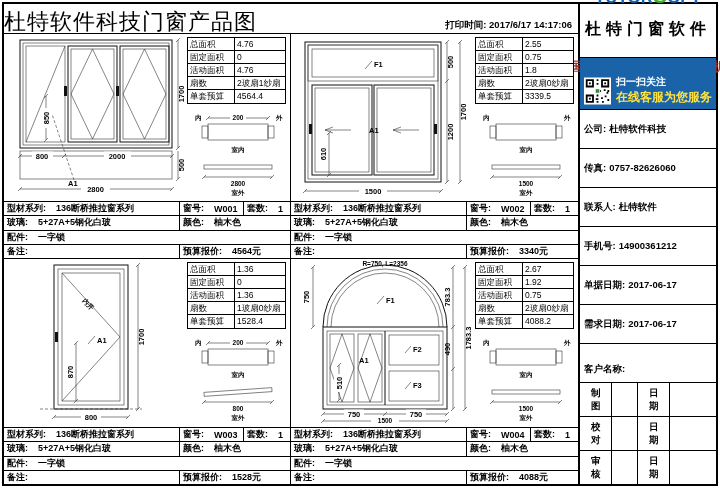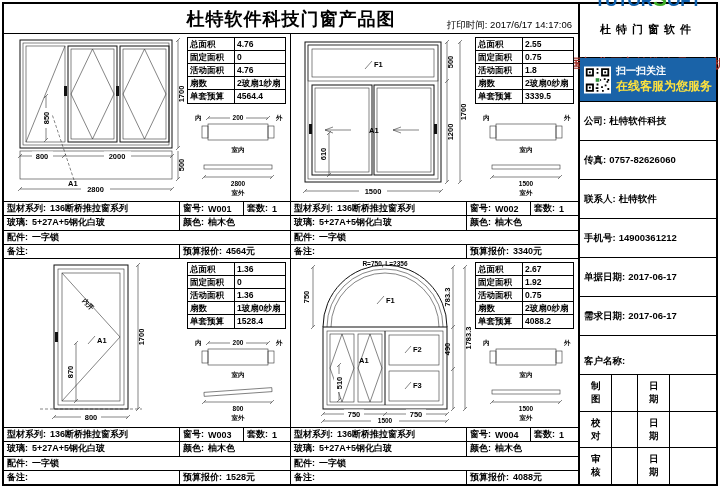--- a/index.html
+++ b/index.html
@@ -1,49 +1,49 @@
 <!DOCTYPE html>
 <html><head>
 <meta charset="utf-8">
 <style>
 *{box-sizing:border-box;margin:0;padding:0}
 html,body{width:720px;height:488px;background:#fff;font-family:"Liberation Sans","DejaVu Sans",sans-serif;color:#000}
 .page{position:absolute;left:2px;top:2px;width:716px;height:484px;border:2px solid #000;display:flex;background:#fff}
 .main{width:576px;border-right:2px solid #000;display:flex;flex-direction:column}
 .hdr{height:30px;position:relative;border-bottom:1px solid #000;flex:none}
-.title{position:absolute;left:0;right:0;top:3px;text-align:center;font-size:18px;font-weight:bold;letter-spacing:1px}
-.ptime{position:absolute;right:6px;bottom:1px;font-size:9.5px;font-weight:normal}
+.title{position:absolute;left:0;right:0;top:3px;text-align:left;font-size:22px;font-weight:normal;letter-spacing:1px}
+.ptime{position:absolute;right:6px;bottom:1px;font-size:9.5px;font-weight:bold}
 .grid{flex:1;display:grid;grid-template-columns:287px 287px;grid-template-rows:1fr 1fr}
 .quad{position:relative;display:flex;flex-direction:column;overflow:hidden}
 .q1,.q3{border-right:1px solid #000}
 .q1,.q2{border-bottom:1px solid #000}
 .draw{flex:1;position:relative}
 .dsvg{position:absolute;left:0;top:0}
-.spec{position:absolute;top:3px;right:4px;width:99px;border:1px solid #000;background:#fff;font-size:8.5px;font-weight:bold}
+.spec{position:absolute;top:3px;right:4px;width:99px;border:1px solid #000;background:#fff;font-size:8.5px;font-weight:normal}
 .srow{display:flex;height:13px;border-bottom:1px solid #000;line-height:12px}
 .srow:last-child{border-bottom:none}
 .sl{width:47px;border-right:1px solid #000;padding:0 2px;white-space:nowrap}
 .sv{flex:1;padding:0 2px;white-space:nowrap}
 .detsvg{position:absolute;top:75px;right:2px}
 .info{height:57px;border-top:1px solid #000;font-size:9px;font-weight:bold;flex:none;display:flex;flex-direction:column}
 .irow{flex:1;display:flex;border-bottom:1px solid #000;align-items:center;overflow:hidden}
 .irow:last-child{border-bottom:none}
-.cell{padding:0 3px;white-space:nowrap;overflow:hidden;height:100%;display:flex;align-items:center;gap:4px}
+.cell{padding:0 3px;white-space:nowrap;overflow:hidden;height:100%;display:flex;align-items:center;gap:10px}
 .cw1{width:176px;border-right:1px solid #000}
 .cw2{width:64px;border-right:1px solid #000}
 .cfx{flex:1}
 .sb{width:136px;display:flex;flex-direction:column;font-weight:bold}
 .sbr{border-bottom:1px solid #000;padding:19px 4px;font-size:9.5px;line-height:1.3;flex:none}
 .sbc{display:flex;align-items:center;gap:3px;white-space:nowrap}
 .logo{height:54px;display:flex;flex-direction:column;align-items:center;justify-content:center;border-bottom:1px solid #000;flex:none}
 .brand{font-size:17px;font-weight:bold;line-height:1}
 .b-blue{color:#1262ae}.b-green{color:#3fae2a;font-size:21px}
-.lsub{font-size:11px;letter-spacing:5px;margin-top:13px;white-space:nowrap}
+.lsub{font-size:16px;letter-spacing:5px;margin-top:13px;white-space:nowrap}
 .ltag{font-size:13px;color:#a03028;margin-top:18px;white-space:nowrap}
-.qr{height:44px;background:#1a63a8;display:flex;align-items:center;gap:5px;padding:3px 4px;border-bottom:1px solid #000;flex:none}
+.qr{height:52px;background:#1a63a8;display:flex;align-items:flex-end;gap:5px;padding:3px 4px;border-bottom:1px solid #000;flex:none}
 .qrt{display:flex;flex-direction:column;justify-content:center}
 .qr1{color:#fff;font-size:10px;white-space:nowrap}
 .qr2{color:#ffe23d;font-size:12px;white-space:nowrap}
 .signs{flex:1;display:flex;flex-direction:column}
 .sgr{flex:1;display:grid;grid-template-columns:32px 26px 32px 1fr;border-bottom:1px solid #000;font-size:9.5px}
 .sgr:last-child{border-bottom:none}
 .sgc{border-right:1px solid #000;display:flex;align-items:center;padding:0 11px}
 .sgc:last-child{border-right:none}
 .ln{stroke:#111;stroke-width:1;fill:none}
 .tl{stroke:#333;stroke-width:0.6;fill:none}

